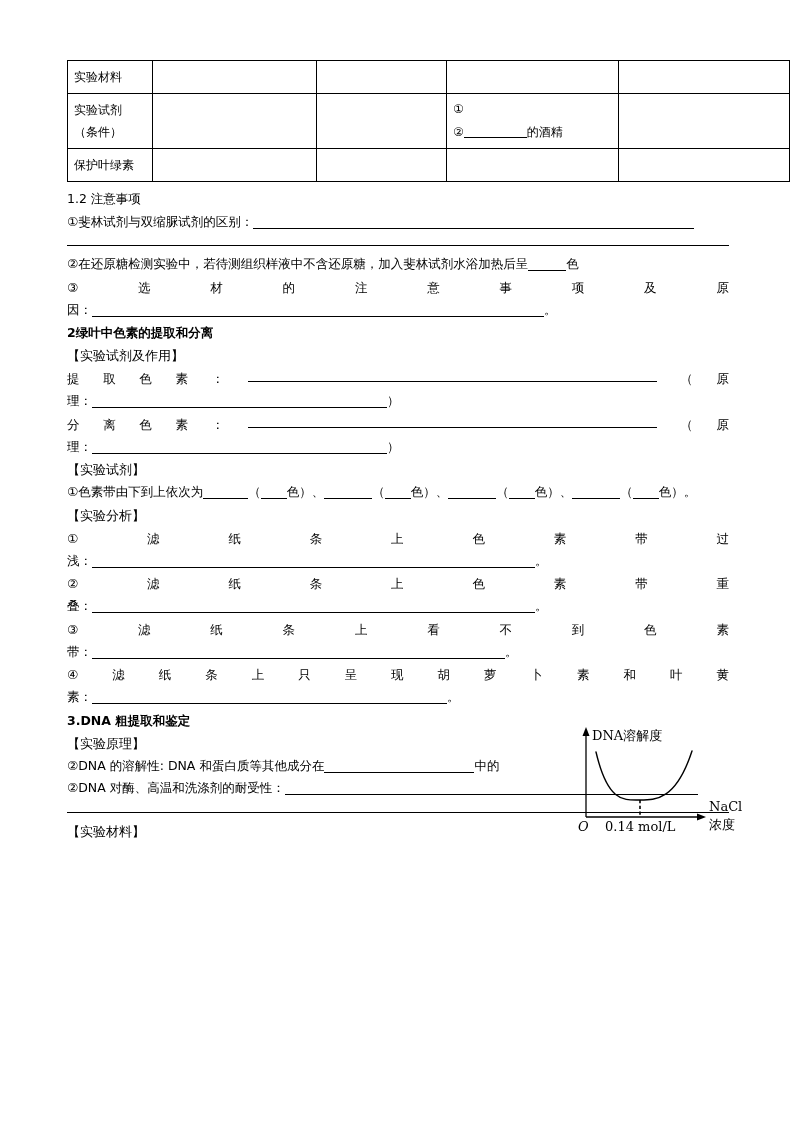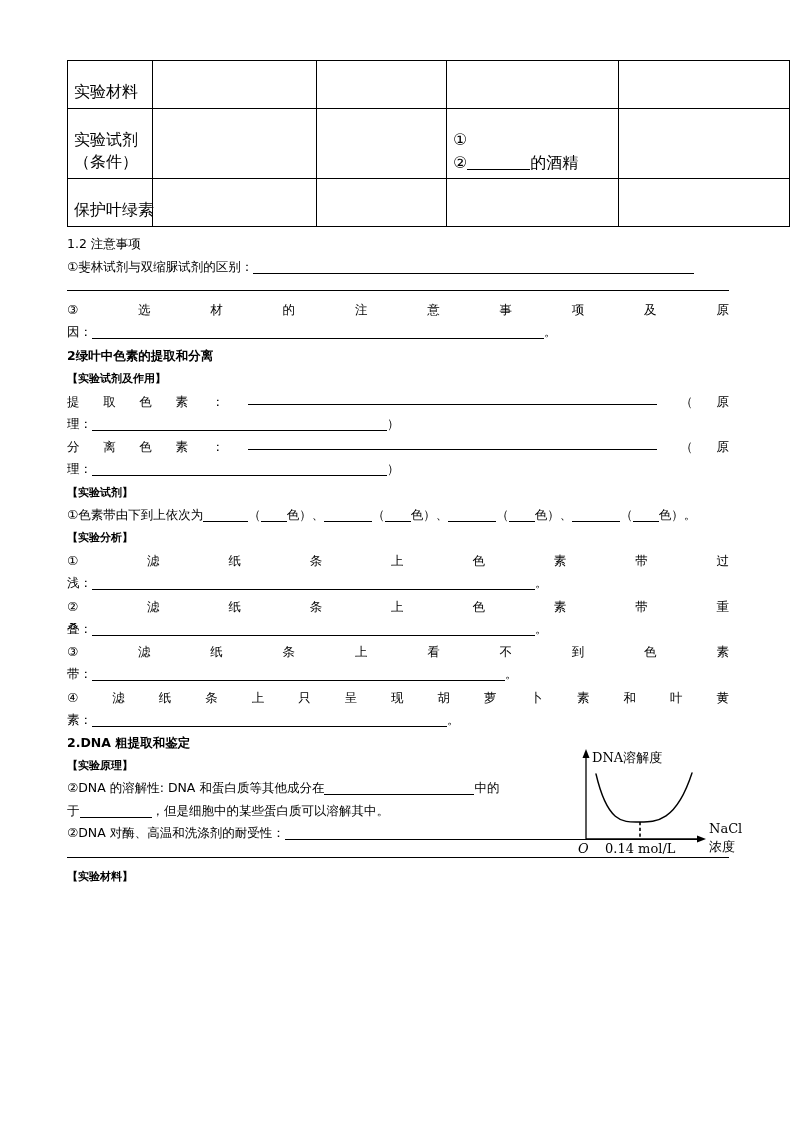--- a/index.html
+++ b/index.html
@@ -31,23 +31,23 @@
 
   
   table.exp-table {
     border-collapse: collapse;
     width: 662px;
     table-layout: fixed;
     margin: 0;
   }
   table.exp-table td {
     border: 1px solid #000000;
-    padding: 19px 5px 4px 6px;
+    padding: 4px 5px 4px 6px;
     vertical-align: middle;
-    font-size: 16px;
+    font-size: 12px;
     line-height: 22px;
     height: 24px;
   }
   td.c0 { width: 73px; }
   td.c1 { width: 152px; }
   td.c2 { width: 118px; }
   td.c3 { width: 160px; }
   td.c4 { width: 159px; }
   .cell-label { white-space: nowrap; }
   .cell-line { line-height: 23px; white-space: nowrap; }
@@ -59,23 +59,23 @@
     line-height: 22.5px;
     white-space: nowrap;
     position: relative;
   }
   .sec-head {
     font-size: 12.5px;
     font-weight: bold;
     line-height: 23px;
   }
   .blk-head {
-    font-size: 11px;
+    font-size: 13px;
     line-height: 23px;
-    font-weight: bold;
+    font-weight: normal;
   }
   .just {
     display: flex;
     justify-content: space-between;
     font-size: 12.5px;
     line-height: 23px;
     width: 662px;
   }
   .just span { white-space: nowrap; }
 
@@ -156,20 +156,23 @@
     <div style="height:6px"></div>
     <div class="line">1.2 注意事项</div>
 
     <div class="line">
       <span>①斐林试剂与双缩脲试剂的区别：</span><span class="u" style="width:441px"></span>
     </div>
     <div style="height:12px"></div>
     <div class="hr-full"></div>
     <div style="height:7px"></div>
 
+    <div class="line">
+      <span>②在还原糖检测实验中，若待测组织样液中不含还原糖，加入斐林试剂水浴加热后呈</span><span class="u" style="width:38px"></span><span>色</span>
+    </div>
 
     <div class="just">
       <span>③</span>
       <span>选</span>
       <span>材</span>
       <span>的</span>
       <span>注</span>
       <span>意</span>
       <span>事</span>
       <span>项</span>
@@ -280,28 +283,25 @@
       <span>素</span>
       <span>和</span>
       <span>叶</span>
       <span>黄</span>
     </div>
     <div class="line">
       <span>素：</span><span class="u" style="width:355px"></span><span>。</span>
     </div>
 
     <div style="position:relative">
-      <div class="sec-head">2.DNA 粗提取和鉴定</div>
+      <div class="sec-head">3.DNA 粗提取和鉴定</div>
       <div class="blk-head">【实验原理】</div>
 
       <div class="line">
         <span>②DNA 的溶解性: DNA 和蛋白质等其他成分在</span><span class="u" style="width:150px"></span><span>中的</span>
-      </div>
-      <div class="line">
-        <span>于</span><span class="u" style="width:72px"></span><span>，但是细胞中的某些蛋白质可以溶解其中。</span>
       </div>
 
       <div class="chart-wrap">
         <svg width="180" height="112" viewBox="0 0 180 112">
 
           <line x1="14" y1="96" x2="14" y2="12" stroke="#000" stroke-width="1.3"></line>
           <polygon points="14,6 10.5,15 17.5,15" fill="#000"></polygon>
 
           <line x1="14" y1="96" x2="128" y2="96" stroke="#000" stroke-width="1.3"></line>
           <polygon points="134,96 125,92.5 125,99.5" fill="#000"></polygon>

